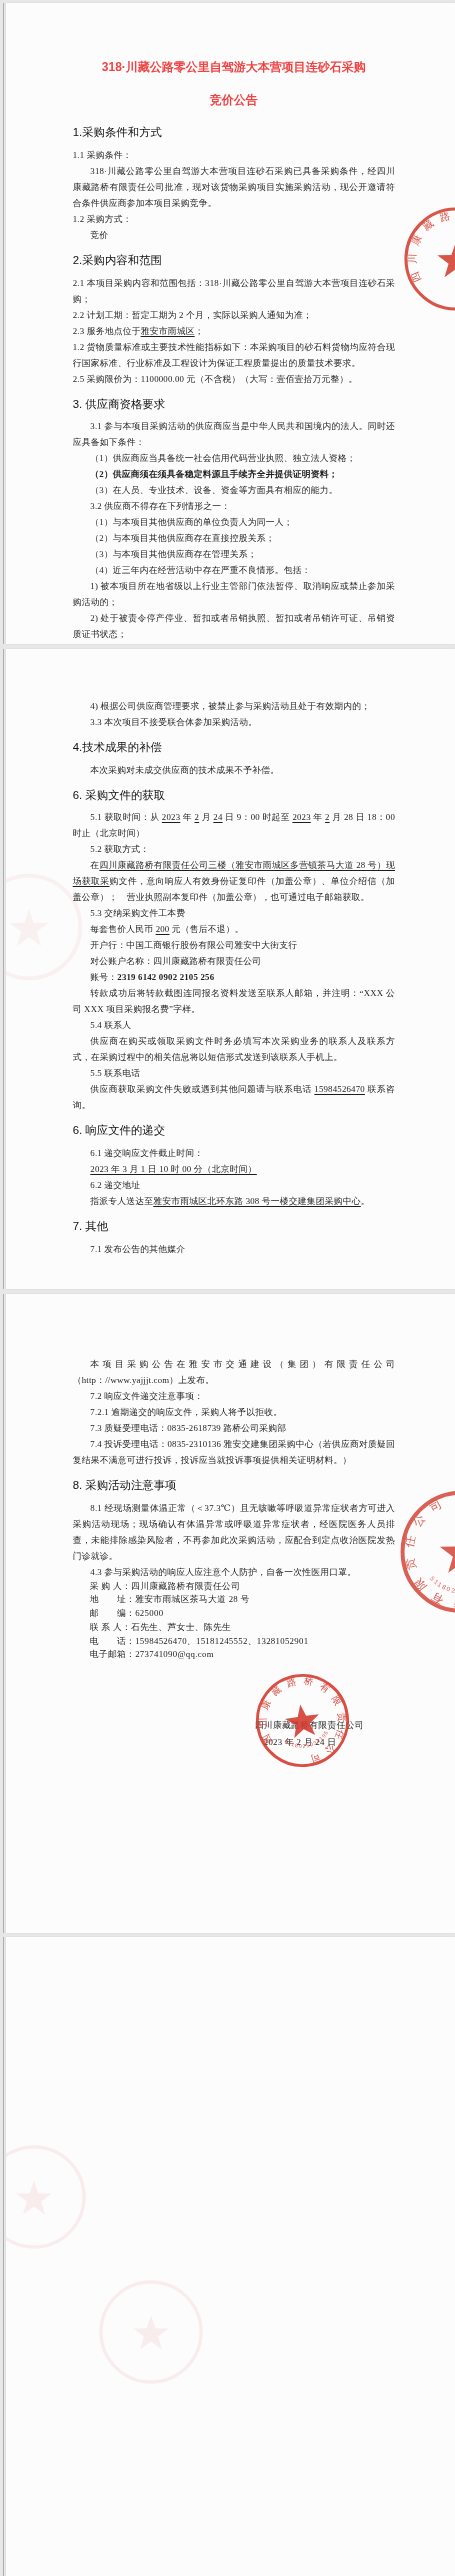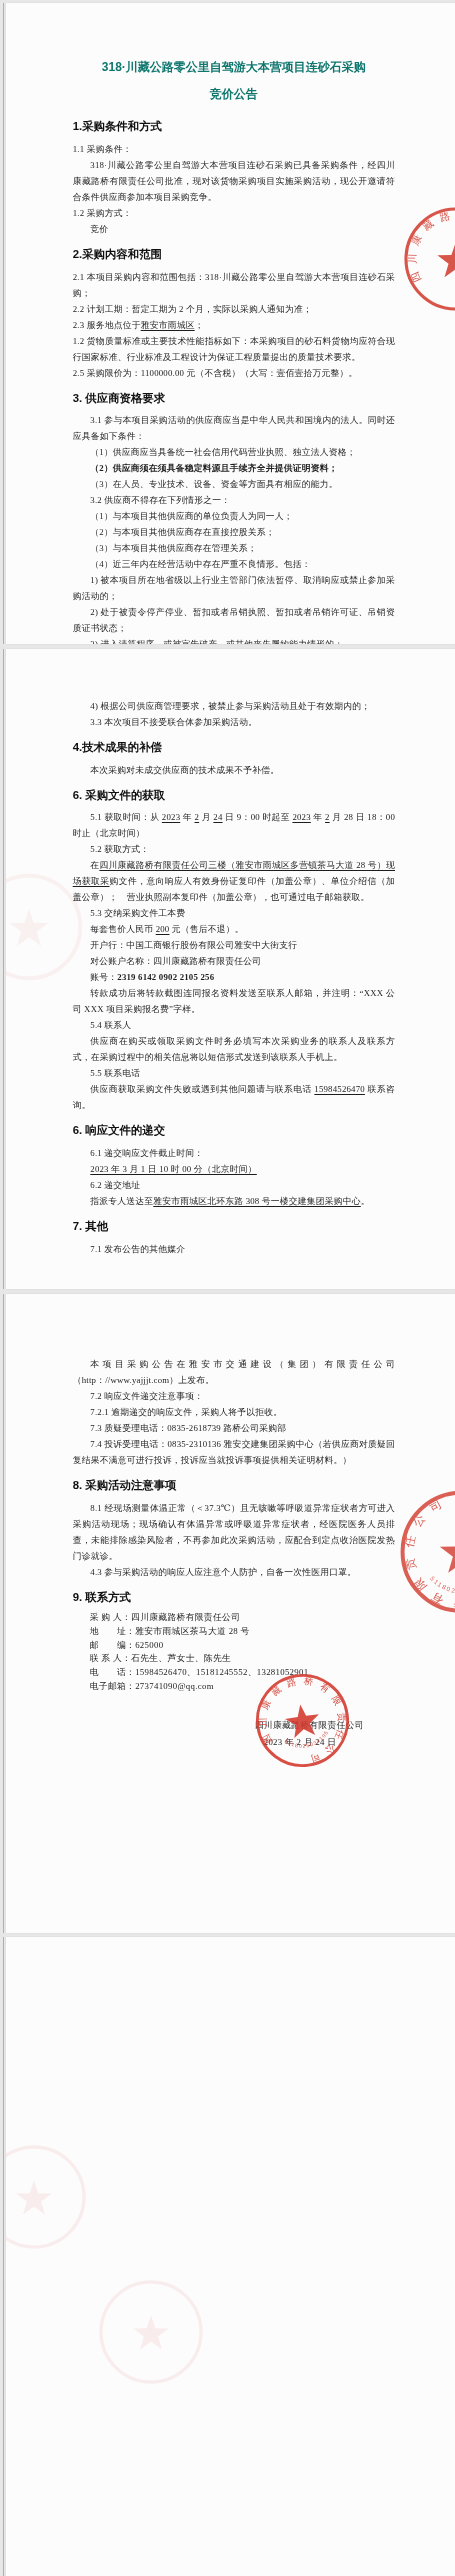--- a/index.html
+++ b/index.html
@@ -20,28 +20,28 @@
   .edge-line{position:absolute;left:3.4px;width:1.1px;background:#aeaeae;}
   #edge1{top:3.4px;height:641px;}
   #edge2{top:649px;height:640px;}
   #edge3{top:1294px;height:639px;}
   #edge4{top:1937px;height:639px;}
   .page-content{position:relative;padding:0 60px 0 67px;}
   #page1 .page-content{padding-top:55px;}
   #page2 .page-content{padding-top:49px;}
   #page3 .page-content{padding-top:62px;}
   .doc-title{
-    text-align:center;color:#0f766e;
+    text-align:center;color:#ef4444;
     font-family:"Liberation Sans","DejaVu Sans",sans-serif;
     font-weight:bold;font-size:12px;line-height:18px;
   }
-  .doc-title.t2{margin-top:9px;margin-bottom:15px;text-align:center;}
+  .doc-title.t2{margin-top:15px;margin-bottom:15px;text-align:center;}
   .hd{
     font-family:"Liberation Sans","DejaVu Sans",sans-serif;
-    font-weight:bold;font-size:11.4px;line-height:17px;
+    font-weight:normal;font-size:11.4px;line-height:17px;
     color:#101010;margin:9px 0 5.7px;
   }
   .bp{
     font-size:8.8px;line-height:16px;color:#1d1d1d;
     letter-spacing:0.2px;text-align:justify;
   }
   .i{text-indent:17.6px;}
   .c{line-height:13.7px;text-indent:17px;letter-spacing:0.3px;}
   .b{font-weight:bold;}
   .u,.uf{text-decoration:underline;text-underline-offset:2.3px;}
@@ -145,21 +145,20 @@
 <div class="page" id="page3">
   <div class="page-content">
       <div class="bp i">本项目采购公告在雅安市交通建设（集团）有限责任公司（http：//www.yajjjt.com）上发布。</div>
       <div class="bp i">7.2 响应文件递交注意事项：</div>
       <div class="bp i">7.2.1 逾期递交的响应文件，采购人将予以拒收。</div>
       <div class="bp i">7.3 质疑受理电话：0835-2618739 路桥公司采购部</div>
       <div class="bp i">7.4 投诉受理电话：0835-2310136 雅安交建集团采购中心（若供应商对质疑回复结果不满意可进行投诉，投诉应当就投诉事项提供相关证明材料。）</div>
       <div class="hd">8. 采购活动注意事项</div>
       <div class="bp i">8.1 经现场测量体温正常（＜37.3℃）且无咳嗽等呼吸道异常症状者方可进入采购活动现场；现场确认有体温异常或呼吸道异常症状者，经医院医务人员排查，未能排除感染风险者，不再参加此次采购活动，应配合到定点收治医院发热门诊就诊。</div>
       <div class="bp i">4.3 参与采购活动的响应人应注意个人防护，自备一次性医用口罩。</div>
-      <div class="hd">9. 联系方式</div>
       <div class="bp c">采 购 人：四川康藏路桥有限责任公司</div>
       <div class="bp c">地　　址：雅安市雨城区茶马大道 28 号</div>
       <div class="bp c">邮　　编：625000</div>
       <div class="bp c">联 系 人：石先生、芦女士、陈先生</div>
       <div class="bp c">电　　话：15984526470、15181245552、13281052901</div>
       <div class="bp c">电子邮箱：273741090@qq.com</div>
     </div>
 
   <div class="sig">
     <div class="sig-company">四川康藏路桥有限责任公司</div>

